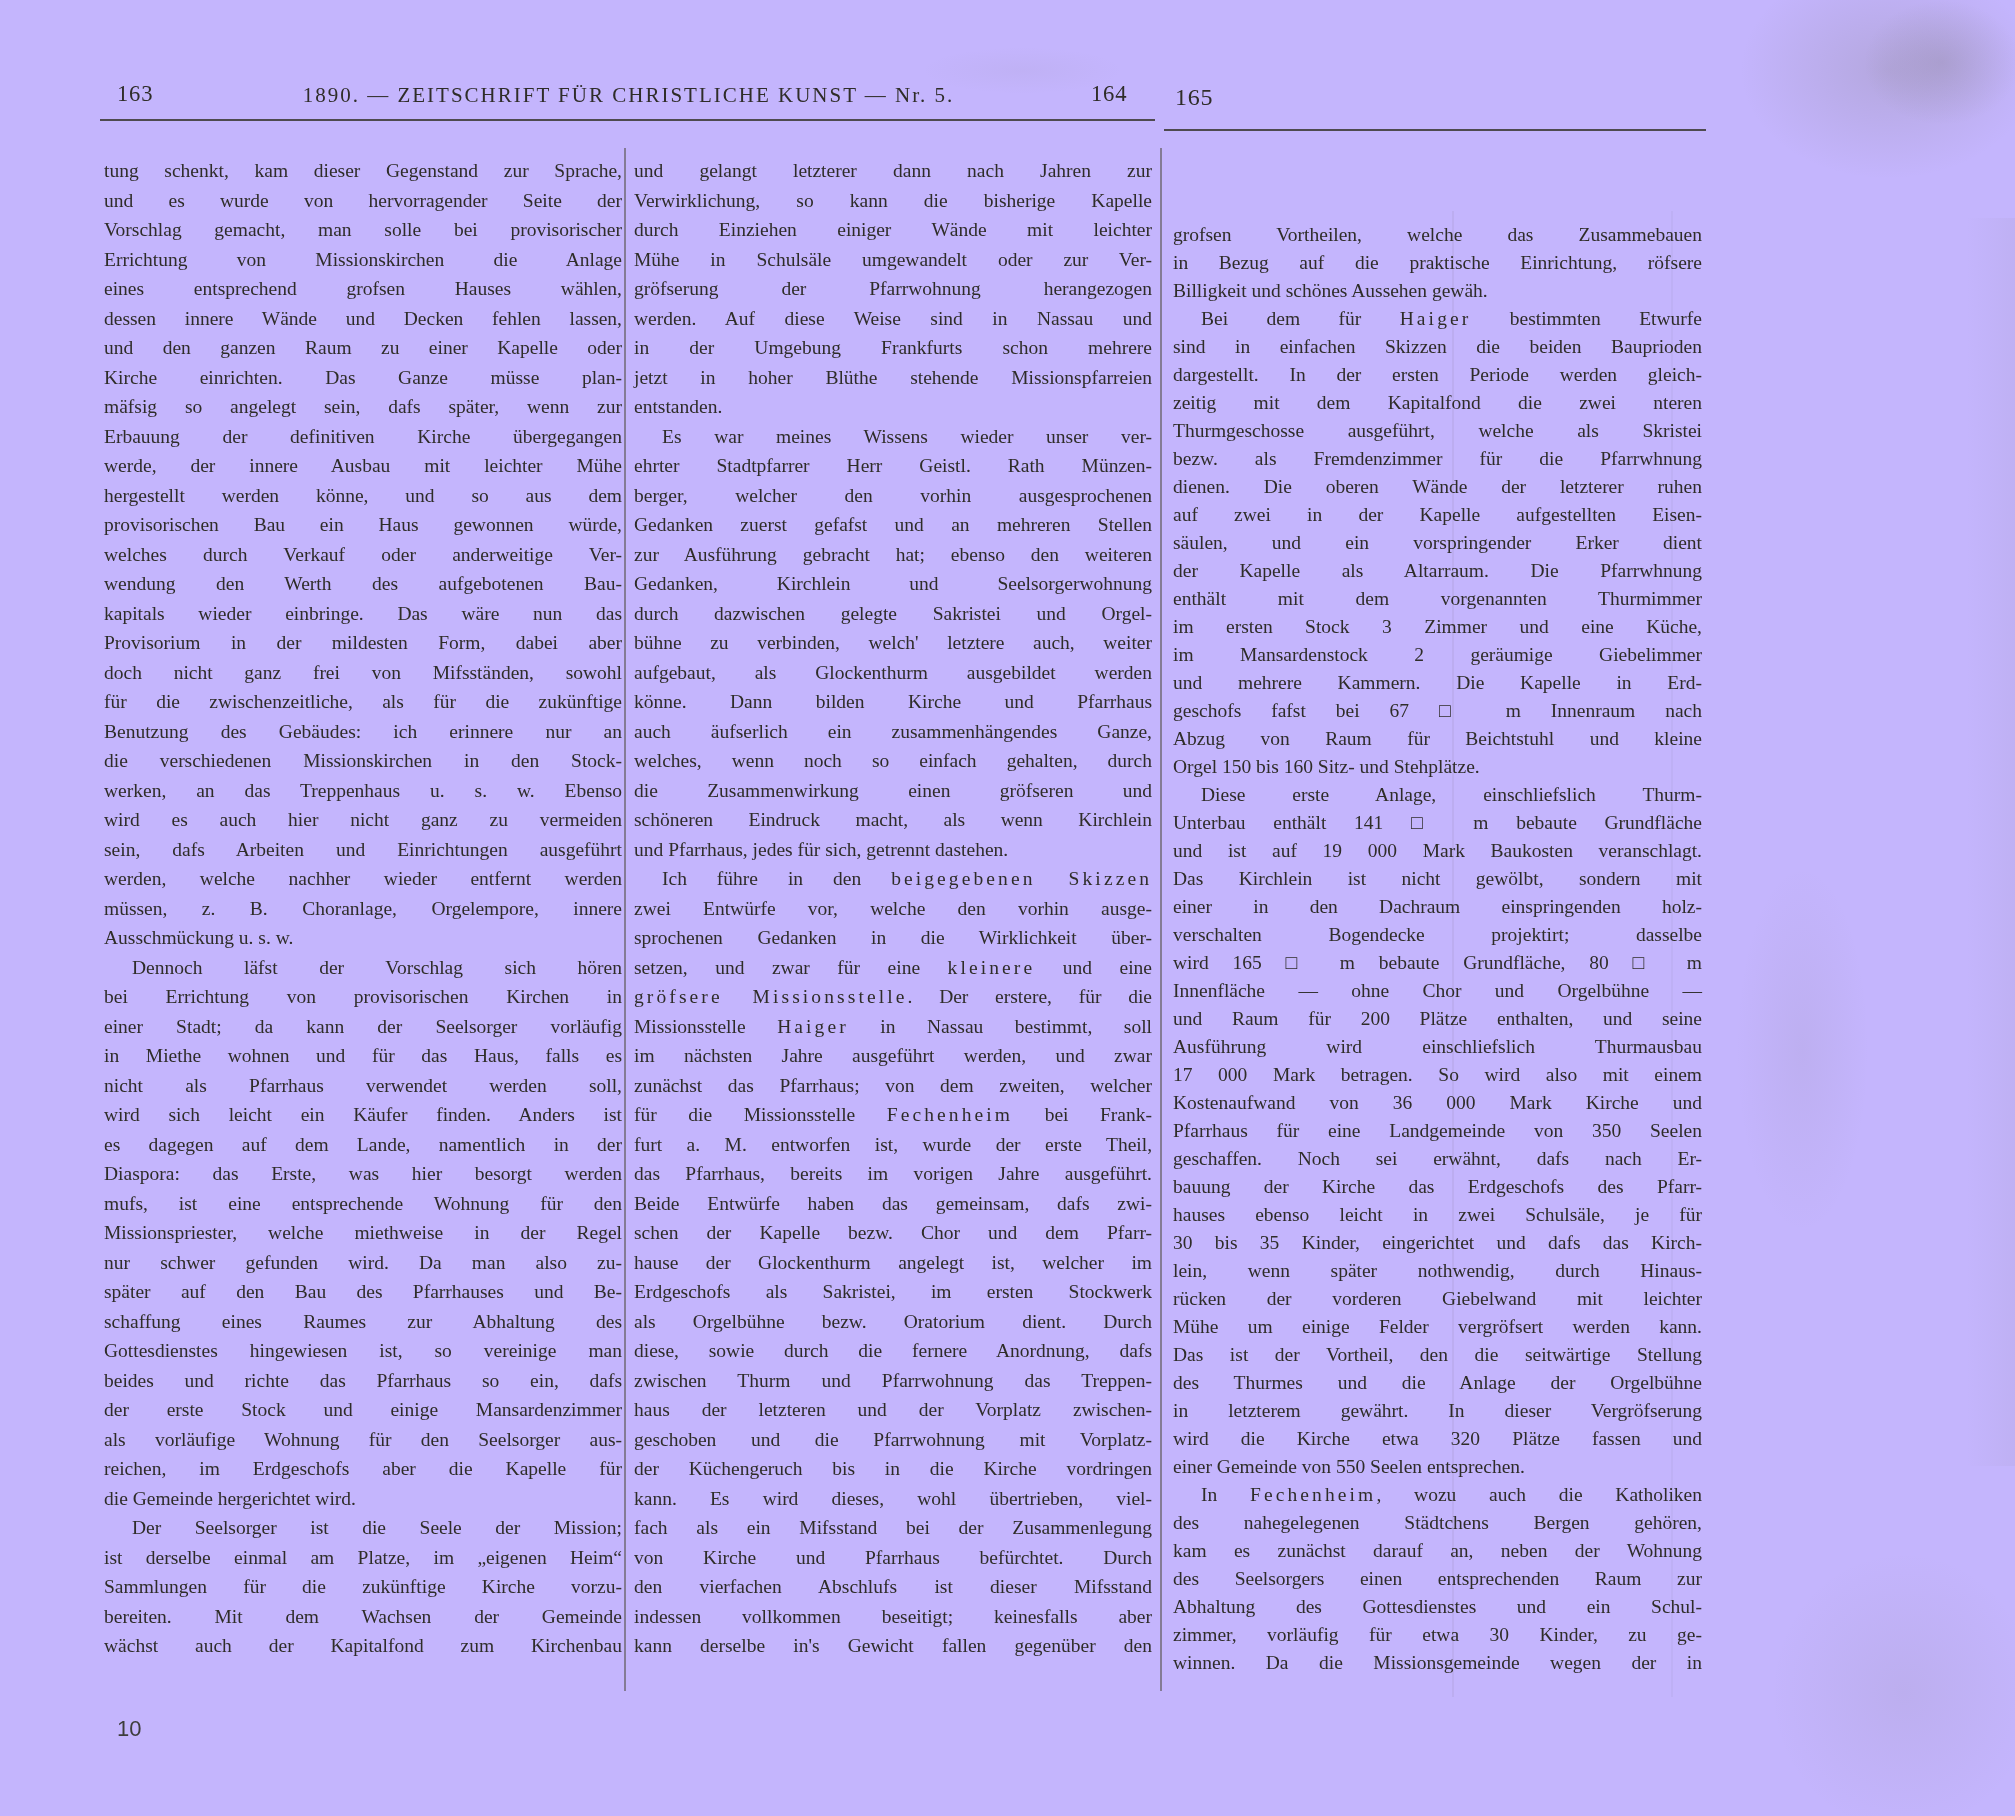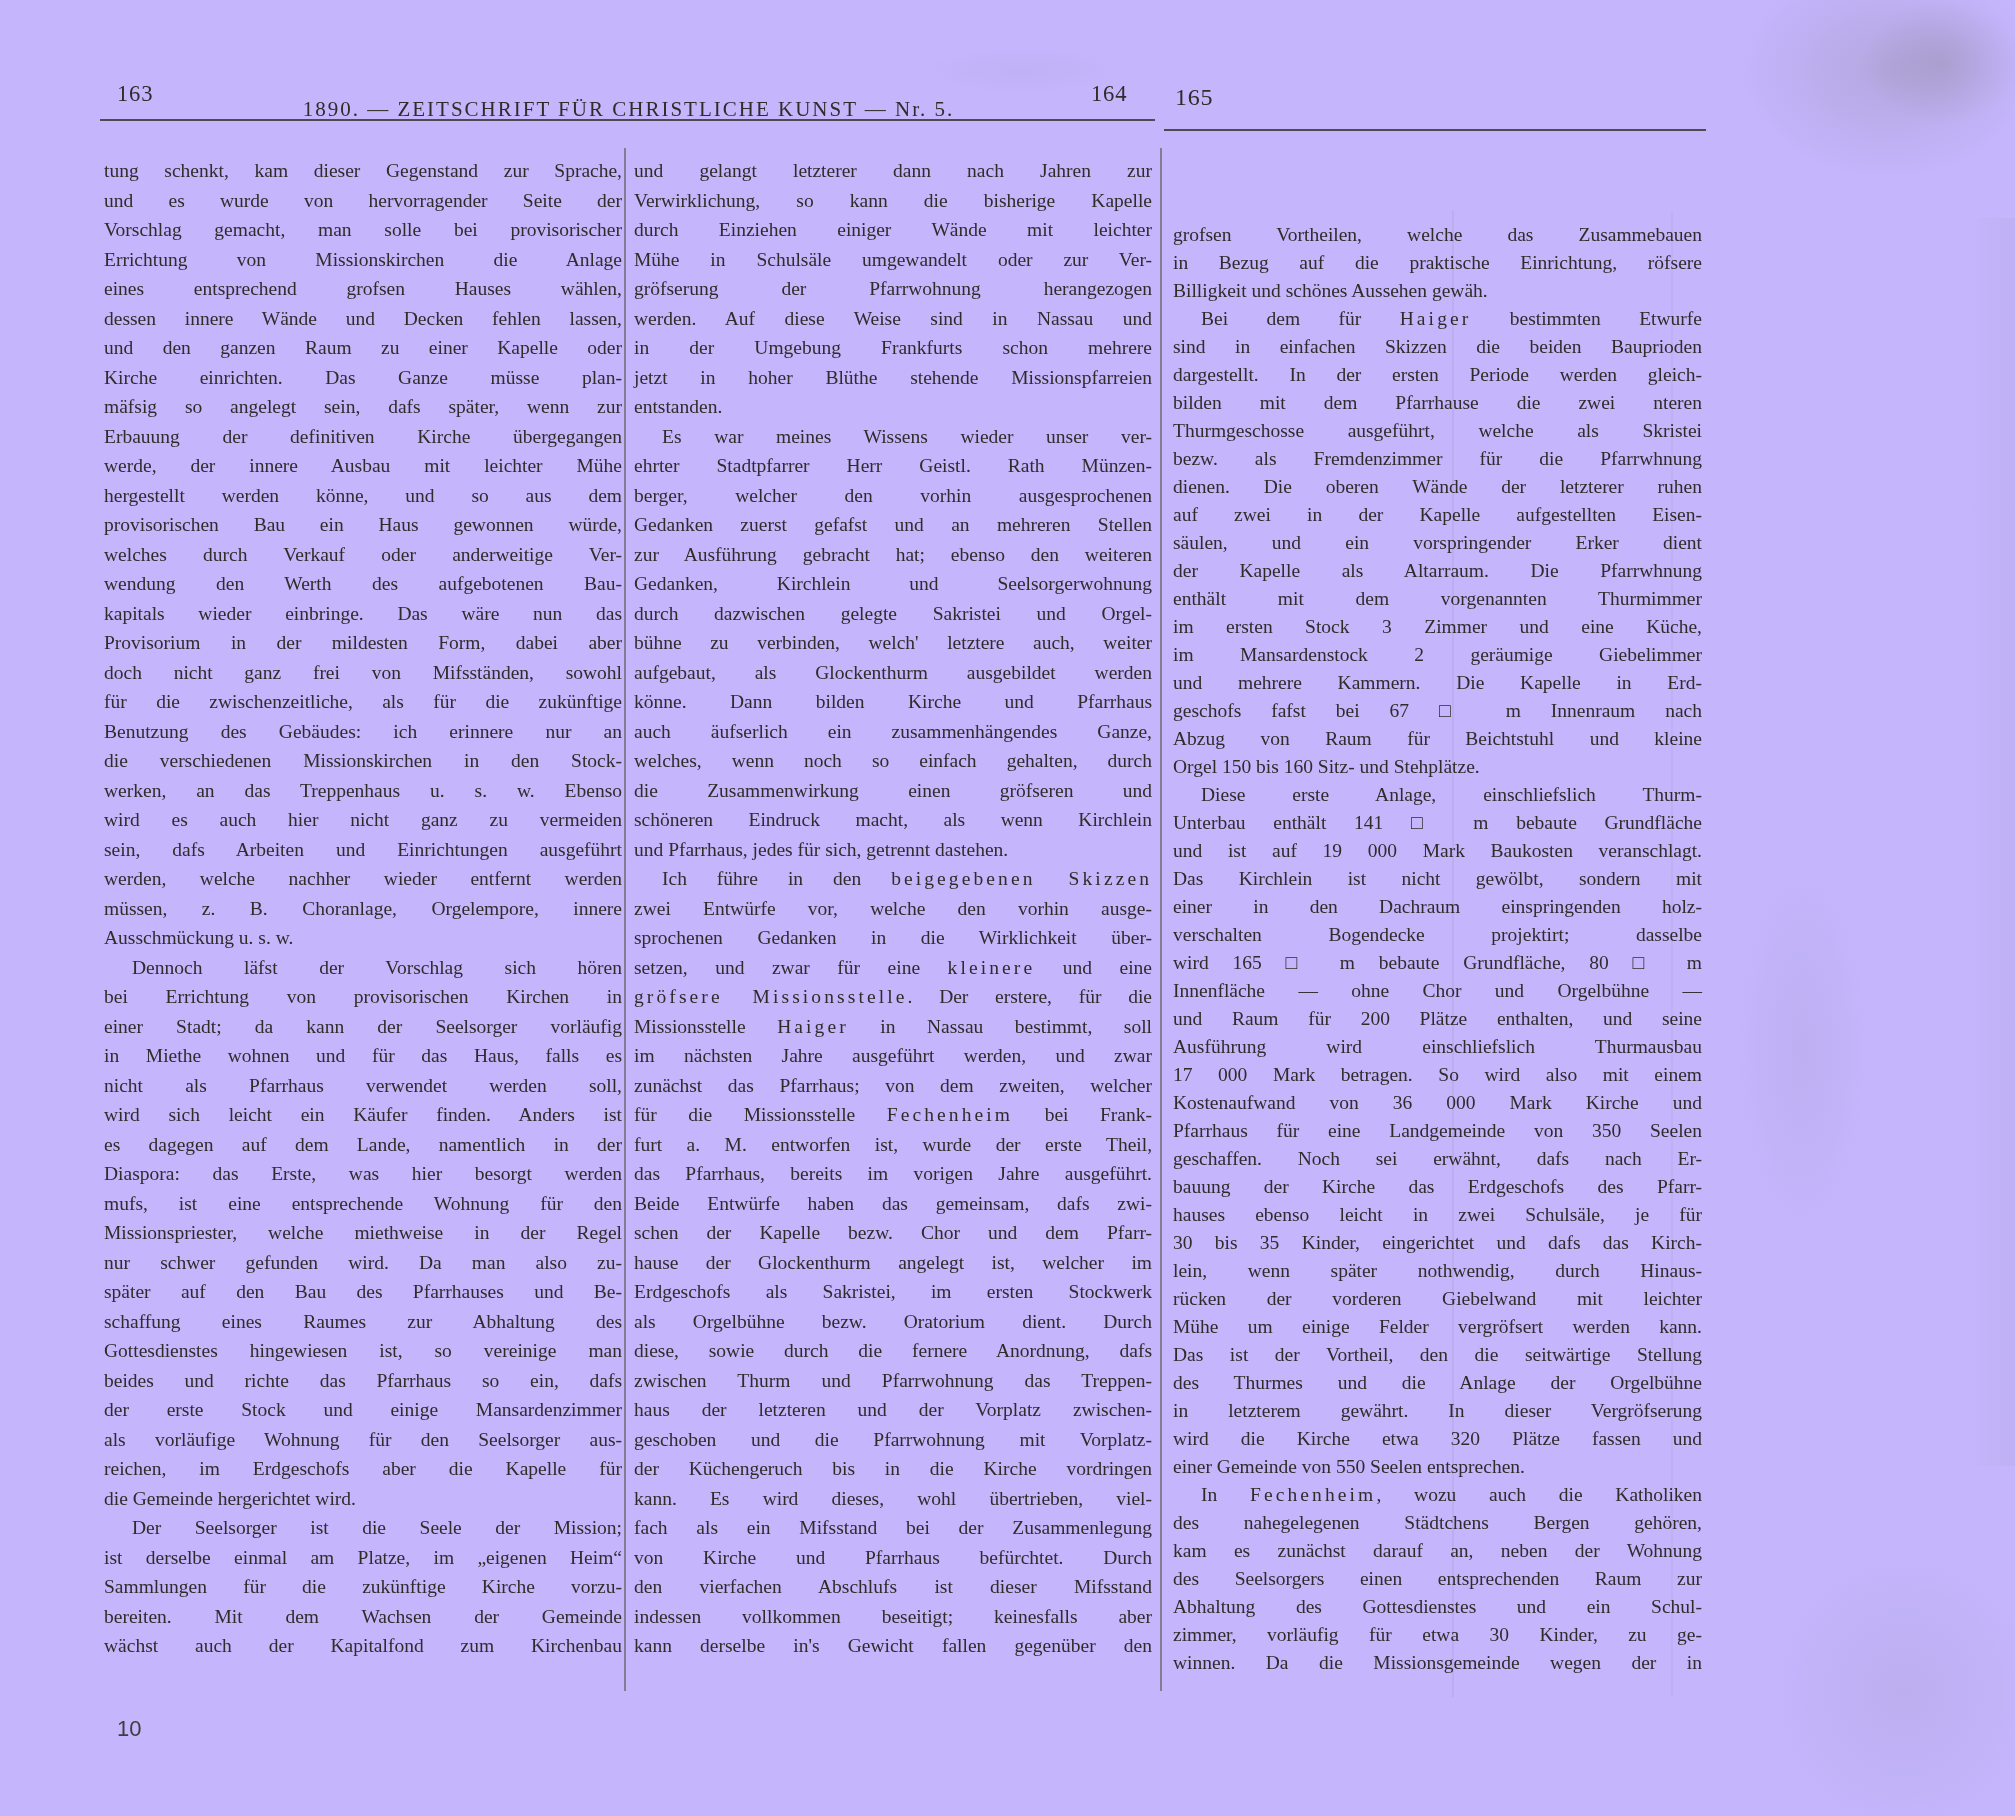--- a/index.html
+++ b/index.html
@@ -6,21 +6,21 @@
   #page {
     position:relative; width:2015px; height:1816px;
     background:#c4b5fd; overflow:hidden;
     font-family:"Liberation Serif","DejaVu Serif",serif;
     color:#2f2d29;
   }
   
   .hnum { position:absolute; top:81px; font-size:22.6px; letter-spacing:0.8px; }
   #hnum163 { left:117px; }
   #htitle { position:absolute; top:83px; left:101px; width:1055px; text-align:center;
-            font-size:21px; letter-spacing:2px;margin-top:14px; }
+            font-size:21px; letter-spacing:2px; }
   #hnum164 { left:1091px; }
   #hnum165 { left:1175px; top:84px; font-size:24px;text-align:right; }
   .rule { position:absolute; height:1.6px; background:rgba(58,55,49,.85); }
   #rule-left  { left:100px;  top:119px; width:1055px; }
   #rule-right { left:1164px; top:129px; width:542px;  }
   
   .vrule { position:absolute; width:1.6px; background:rgba(80,74,64,.55); }
   #vrule1 { left:624px;  top:148px; height:1543px; }
   #vrule2 { left:1160px; top:148px; height:1543px; }
   .crease { position:absolute; width:2.3px; background:rgba(80,75,65,.07); }
@@ -177,21 +177,21 @@
       <div class="line">indessen vollkommen beseitigt; keinesfalls aber</div>
       <div class="line">kann derselbe in's Gewicht fallen gegenüber den</div>
     </div>
   <div class="col" id="col3">
       <div class="line">grofsen Vortheilen, welche das Zusammebauen</div>
       <div class="line">in Bezug auf die praktische Einrichtung, röfsere</div>
       <div class="line end">Billigkeit und schönes Aussehen gewäh.</div>
       <div class="line indent">Bei dem für <span class="sp">Haiger</span> bestimmten Etwurfe</div>
       <div class="line">sind in einfachen Skizzen die beiden Bauprioden</div>
       <div class="line">dargestellt.  In der ersten Periode werden gleich-</div>
-      <div class="line">bilden mit dem Pfarrhause die zwei nteren</div>
+      <div class="line">zeitig mit dem Kapitalfond die zwei nteren</div>
       <div class="line">Thurmgeschosse ausgeführt, welche als Skristei</div>
       <div class="line">bezw. als Fremdenzimmer für die Pfarrwhnung</div>
       <div class="line">dienen.  Die oberen Wände der letzterer ruhen</div>
       <div class="line">auf zwei in der Kapelle aufgestellten Eisen-</div>
       <div class="line">säulen,  und ein vorspringender Erker dient</div>
       <div class="line">der Kapelle als Altarraum.  Die Pfarrwhnung</div>
       <div class="line">enthält mit dem vorgenannten Thurmimmer</div>
       <div class="line">im ersten Stock 3 Zimmer und eine Küche,</div>
       <div class="line">im Mansardenstock 2 geräumige Giebelimmer</div>
       <div class="line">und mehrere Kammern.  Die Kapelle in Erd-</div>

